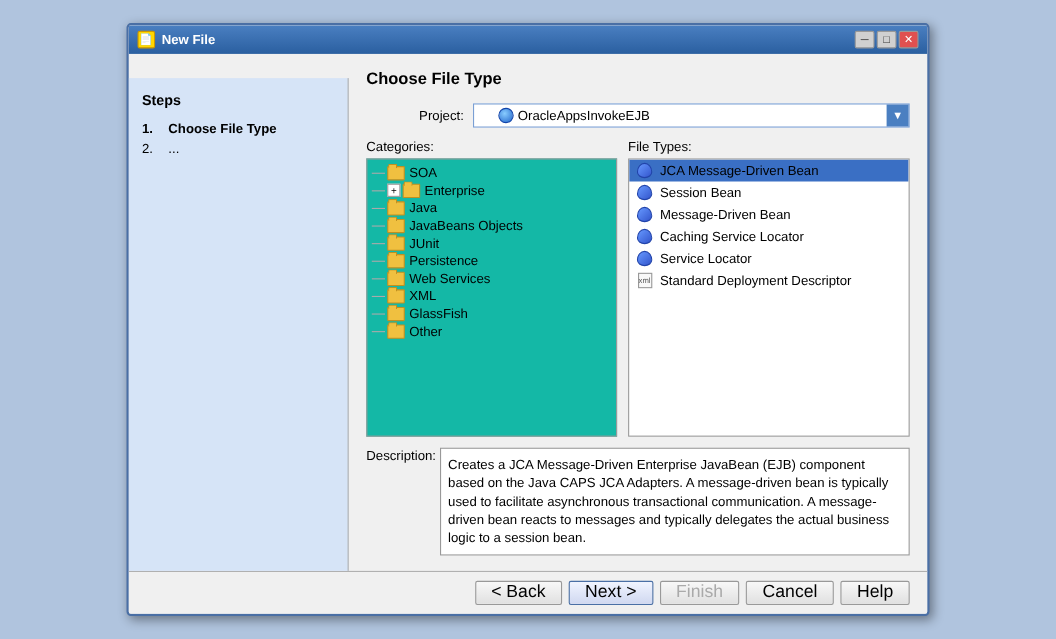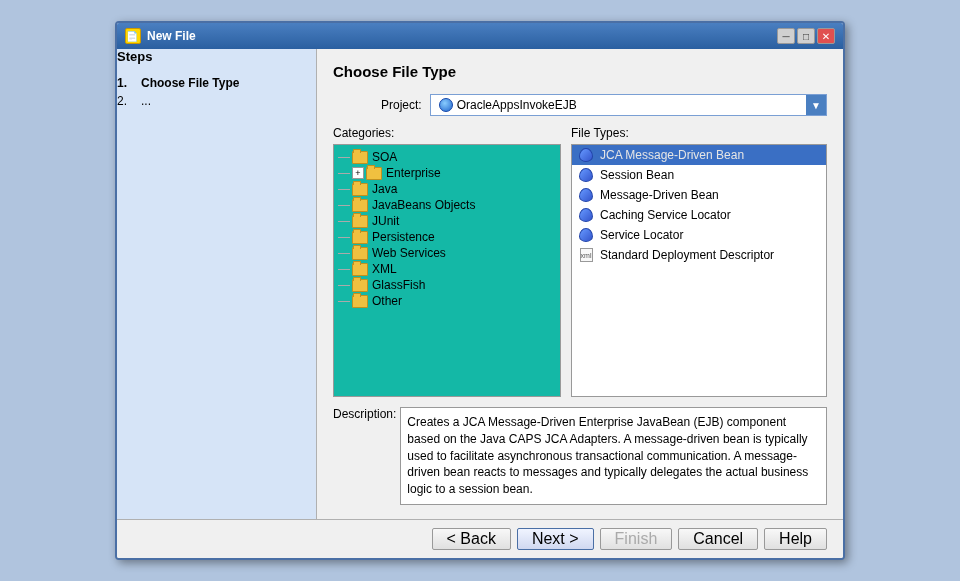--- a/index.html
+++ b/index.html
@@ -70,20 +70,22 @@
       color: white;
     }
     .dialog-body {
       display: flex;
       height: 470px;
     }
     .steps-panel {
       width: 200px;
       background: #d6e4f7;
       border-right: 1px solid #b0b0b0;
+      padding: 12px;
+      margin-top: 22px;
     }
     .steps-title {
       font-weight: bold;
       font-size: 13px;
       margin-bottom: 10px;
       color: #000;
     }
     .step-item {
       display: flex;
       gap: 4px;
@@ -220,21 +222,21 @@
       overflow-y: auto;
     }
     .file-type-item {
       display: flex;
       align-items: center;
       padding: 2px 6px;
       cursor: pointer;
     }
     .file-type-item.selected {
       background: #3a6fc4;
-      color: #e5e5e5;
+      color: #000000;
     }
     .file-icon {
       width: 16px;
       height: 16px;
       margin-right: 6px;
       flex-shrink: 0;
       display: flex;
       align-items: center;
       justify-content: center;
     }
@@ -338,21 +340,21 @@
         <span>...</span>
       </div>
     </div>
 
     <div class="main-panel">
       <div class="main-title">Choose File Type</div>
 
       <div class="project-row">
         <span class="project-label">Project:</span>
         <div class="project-select" style="display:flex;align-items:center;border:1px solid #7a9fd4;background:white;padding:0;">
-          <div style="display:flex;align-items:center;gap:4px;padding:0 8px;flex:1;">
+          <div style="display:flex;align-items:center;gap:4px;padding:0 22px;flex:1;">
             <div class="project-globe"></div>
             <span>OracleAppsInvokeEJB</span>
           </div>
           <div class="project-select-arrow">▼</div>
         </div>
       </div>
 
       <div class="panels-row">
 
         <div class="categories-panel">

